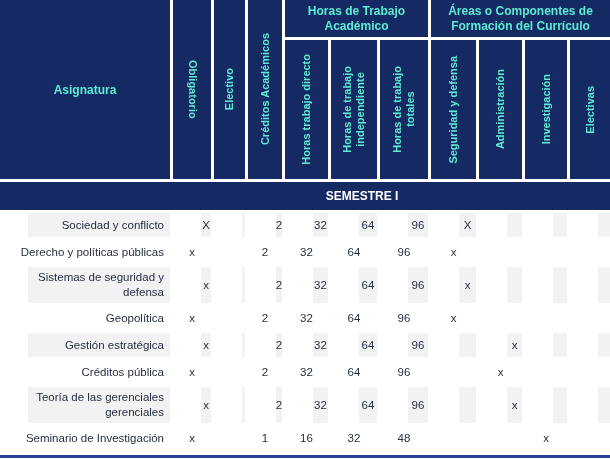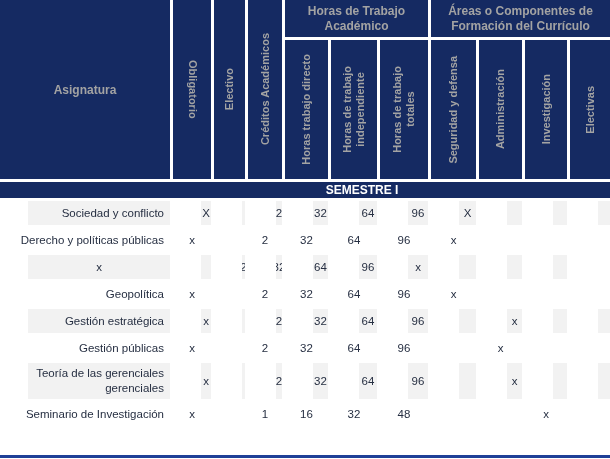--- a/index.html
+++ b/index.html
@@ -15,21 +15,21 @@
   
   .thead {
     display:grid;
     grid-template-columns:var(--cols);
     grid-template-rows:37px 139px;
     gap:3px;
     height:179px;
   }
   .hcell {
     background:var(--navy);
-    color:#a3a3a3;
+    color:#5eead4;
     display:flex; align-items:center; justify-content:center;
     font-weight:700;
     overflow:hidden;
   }
   .span-v { grid-row:1 / 3; }
   .c1 { grid-column:1; } .c2 { grid-column:2; } .c3 { grid-column:3; } .c4 { grid-column:4; }
   .r2c5 { grid-column:5; grid-row:2; } .r2c6 { grid-column:6; grid-row:2; }
   .r2c7 { grid-column:7; grid-row:2; } .r2c8 { grid-column:8; grid-row:2; }
   .r2c9 { grid-column:9; grid-row:2; } .r2c10 { grid-column:10; grid-row:2; }
   .r2c11 { grid-column:11; grid-row:2; }
@@ -41,21 +41,21 @@
     white-space:pre;
     text-align:center;
     font-size:11px;
     line-height:13px;
   }
   .up   { writing-mode:vertical-rl; transform:rotate(180deg); }
   .down { writing-mode:vertical-rl; }
   
   .sem-band {
     margin-top:3px;
-    height:16px;
+    height:28px;
     background:var(--navy);
     color:#ffffff;
     font-weight:700;
     font-size:12px;
     display:flex; align-items:center; justify-content:center;
     padding-left:114px;
     box-sizing:border-box;
   }
   
   .tbody { display:flex; flex-direction:column; gap:3px; margin-top:3px; }
@@ -166,20 +166,21 @@
     <div class="dcell">2</div>
     <div class="dcell">32</div>
     <div class="dcell">64</div>
     <div class="dcell">96</div>
     <div class="dcell">x</div>
     <div class="dcell"></div>
     <div class="dcell"></div>
     <div class="dcell"></div>
   </div>
       <div class="trow alt">
+    <div class="dcell asig-cell">Sistemas de seguridad y defensa</div>
     <div class="dcell">x</div>
     <div class="dcell"></div>
     <div class="dcell">2</div>
     <div class="dcell">32</div>
     <div class="dcell">64</div>
     <div class="dcell">96</div>
     <div class="dcell">x</div>
     <div class="dcell"></div>
     <div class="dcell"></div>
     <div class="dcell"></div>
@@ -204,21 +205,21 @@
     <div class="dcell">2</div>
     <div class="dcell">32</div>
     <div class="dcell">64</div>
     <div class="dcell">96</div>
     <div class="dcell"></div>
     <div class="dcell">x</div>
     <div class="dcell"></div>
     <div class="dcell"></div>
   </div>
       <div class="trow">
-    <div class="dcell asig-cell">Gestión públicas</div>
+    <div class="dcell asig-cell">Créditos pública</div>
     <div class="dcell">x</div>
     <div class="dcell"></div>
     <div class="dcell">2</div>
     <div class="dcell">32</div>
     <div class="dcell">64</div>
     <div class="dcell">96</div>
     <div class="dcell"></div>
     <div class="dcell">x</div>
     <div class="dcell"></div>
     <div class="dcell"></div>

